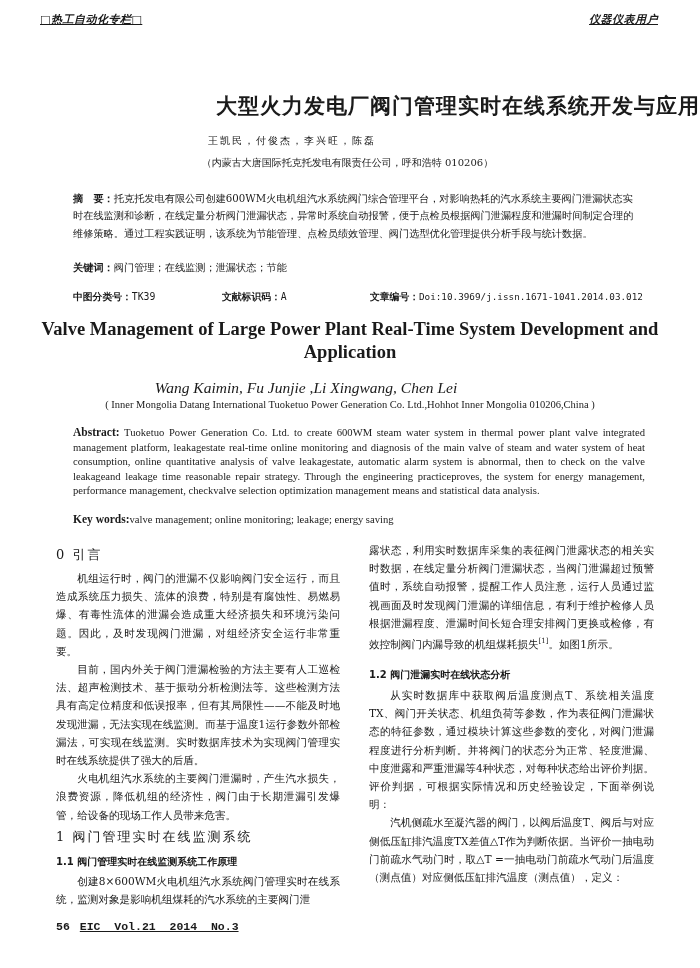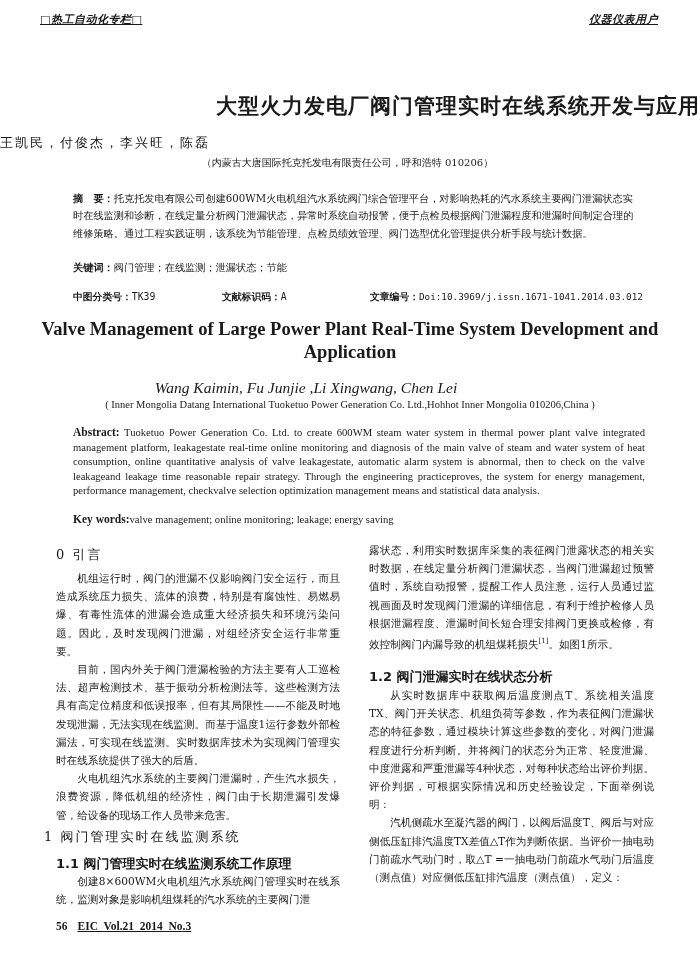--- a/index.html
+++ b/index.html
@@ -1,42 +1,42 @@
 <!DOCTYPE html>
 <html><head>
 <meta charset="utf-8">
 <style>
   html, body { margin: 0; padding: 0; background: #ffffff; }
   body { width: 700px; height: 968px; position: relative; overflow: hidden; color: #1a1a1a;
          font-family: "DejaVu Sans", sans-serif; }
   .abs { position: absolute; }
   .hdr { font-size: 11px; font-weight: bold; text-decoration: underline; letter-spacing: 0.5px; font-style: italic; }
   .title-cn { left: 0; width: 700px; top: 92px; text-align: right; font-size: 21px; font-weight: bold; letter-spacing: 1px; }
-  .authors-cn { left: 0; width: 584px; top: 134px; font-size: 13px; letter-spacing: 2px; font-family: "DejaVu Serif", serif; }
+  .authors-cn { left: 0; width: 584px; top: 134px; text-align: center; font-size: 10px; letter-spacing: 2px; font-family: "DejaVu Serif", serif; }
   .affil-cn { left: 0; width: 695px; top: 156px; text-align: center; font-size: 10px; font-family: "DejaVu Serif", serif; }
   .abs-cn { left: 73px; width: 570px; top: 190px; font-size: 10.2px; line-height: 17.3px; font-family: "DejaVu Serif", serif; }
   .abs-cn b, .kw-cn b { font-family: "DejaVu Sans", sans-serif; font-weight: bold; }
   .kw-cn { left: 73px; top: 261px; font-size: 10.2px; font-family: "DejaVu Serif", serif; }
   .meta-row { top: 291px; font-size: 9.8px; font-weight: bold; }
   .meta-row span.v { font-family: "DejaVu Sans Mono", monospace; font-weight: normal; }
   .title-en { left: 40px; width: 620px; top: 318px; text-align: center; font-size: 18.5px; line-height: 23px;
               font-weight: bold; font-family: "Liberation Serif", serif; }
   .authors-en { left: 0; width: 612px; top: 379px; text-align: center; font-size: 15.5px; font-style: italic; font-family: "Liberation Serif", serif; }
   .affil-en { left: 0; width: 700px; top: 399px; text-align: center; font-size: 10.5px; font-family: "Liberation Serif", serif; }
   .abs-en { left: 73px; width: 572px; top: 425px; font-size: 10.6px; line-height: 14.6px; font-family: "Liberation Serif", serif; text-align: justify; }
   .abs-en b { font-weight: bold; font-size: 11.5px; }
   .kw-en { left: 73px; top: 513px; font-size: 10.6px; font-family: "Liberation Serif", serif; }
   .kw-en b { font-size: 11.5px; }
   .col { font-family: "DejaVu Serif", serif; font-size: 10.6px; line-height: 18.2px; text-align: justify; }
   .col p { margin: 0; text-indent: 2em; }
   .col-l { left: 56px; width: 284px; }
   .col-r { left: 369px; width: 285px; }
   .sec-h { font-family: "DejaVu Serif", serif; font-size: 13px; letter-spacing: 2px; }
-  .sub-h { font-family: "DejaVu Sans", sans-serif; font-size: 13px; font-weight: bold; }
-  .footer { left: 56px; top: 920px; font-size: 11.5px; font-family: Liberation Serif, serif; font-weight: bold; }
+  .sub-h { font-family: "DejaVu Sans", sans-serif; font-size: 10px; font-weight: bold; }
+  .footer { left: 56px; top: 920px; font-size: 11.5px; font-family: Liberation Mono, monospace; font-weight: bold; }
   .footer .j { text-decoration: underline; margin-left: 10px; font-weight: bold; }
   sup { font-size: 7px; }
 </style>
 </head>
 <body>
 
 <div class="abs hdr" style="left:40px; top:12px;">□热工自动化专栏□</div>
 <div class="abs hdr" style="right:42px; top:12px;">仪器仪表用户</div>
 
 <div class="abs title-cn">大型火力发电厂阀门管理实时在线系统开发与应用</div>
@@ -70,21 +70,21 @@
 <div class="abs kw-en">
   <b>Key words:</b><span>valve management; online monitoring; leakage; energy saving</span>
 </div>
 
 <div class="abs sec-h" style="left:56px; top:546px;">0 引言</div>
 <div class="abs col col-l" style="top:569px;">
   <p>机组运行时，阀门的泄漏不仅影响阀门安全运行，而且造成系统压力损失、流体的浪费，特别是有腐蚀性、易燃易爆、有毒性流体的泄漏会造成重大经济损失和环境污染问题。因此，及时发现阀门泄漏，对组经济安全运行非常重要。</p>
   <p>目前，国内外关于阀门泄漏检验的方法主要有人工巡检法、超声检测技术、基于振动分析检测法等。这些检测方法具有高定位精度和低误报率，但有其局限性——不能及时地发现泄漏，无法实现在线监测。而基于温度1运行参数外部检漏法，可实现在线监测。实时数据库技术为实现阀门管理实时在线系统提供了强大的后盾。</p>
   <p>火电机组汽水系统的主要阀门泄漏时，产生汽水损失，浪费资源，降低机组的经济性，阀门由于长期泄漏引发爆管，给设备的现场工作人员带来危害。</p>
 </div>
-<div class="abs sec-h" style="left:44px; top:828px;">1 阀门管理实时在线监测系统</div>
+<div class="abs sec-h" style="left:56px; top:828px;">1 阀门管理实时在线监测系统</div>
 <div class="abs sub-h" style="left:56px; top:855px;">1.1 阀门管理实时在线监测系统工作原理</div>
 <div class="abs col col-l" style="top:872px;">
   <p>创建8×600WM火电机组汽水系统阀门管理实时在线系统，监测对象是影响机组煤耗的汽水系统的主要阀门泄</p>
 </div>
 
 <div class="abs col col-r" style="top:541px;">
   <p style="text-indent:0;"><span>露状态，利用实时数据库采集的表征阀门泄露状态的相关实时数据，在线定量分析阀门泄漏状态，当阀门泄漏超过预警值时，系统自动报警，提醒工作人员注意，运行人员通过监视画面及时发现阀门泄漏的详细信息，有利于维护检修人员根据泄漏程度、泄漏时间长短合理安排阀门更换或检修，有效控制阀门内漏导致的机组煤耗损失</span><sup>[1]</sup><span>。如图1所示。</span></p>
 </div>
 <div class="abs sub-h" style="left:369px; top:668px;">1.2 阀门泄漏实时在线状态分析</div>
 <div class="abs col col-r" style="top:686px;">

